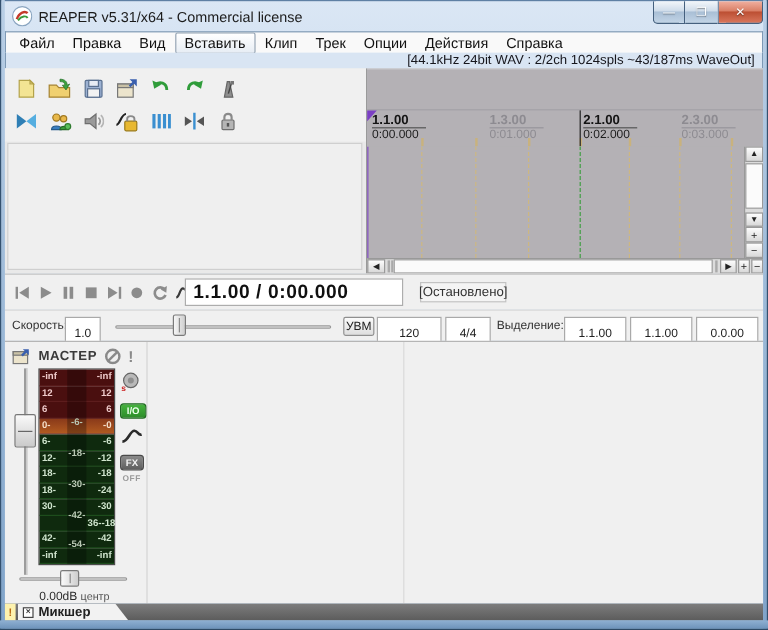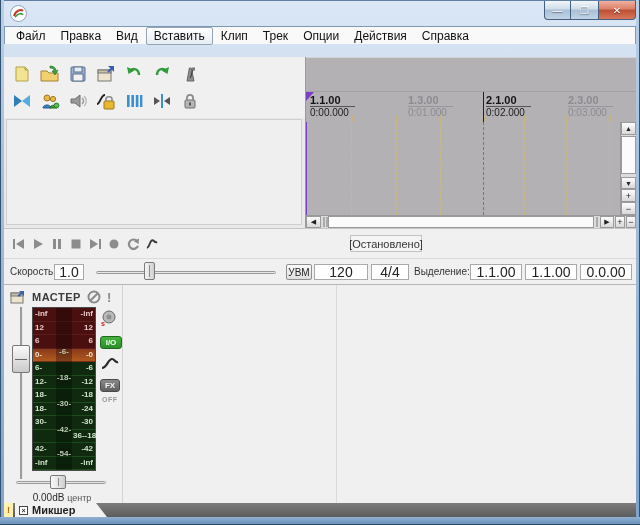--- a/index.html
+++ b/index.html
@@ -69,22 +69,22 @@
   .transport{position:absolute;left:4px;top:228px;width:632px;height:30px;background:#f0f0f0;border-top:1px solid #c6c6c6;}
   .t-btns{position:absolute;left:8px;top:6px;display:flex;gap:5px;}
   .t-btn{width:14px;height:17px;display:flex;align-items:center;justify-content:center;}
   .posbox{position:absolute;left:150px;top:3px;width:182px;height:23px;background:#fff;border:1px solid #adadad;
       font-size:16px;font-weight:bold;color:#101010;display:flex;align-items:center;padding-left:6px;letter-spacing:.5px;}
   .statebox{position:absolute;left:346px;top:6px;width:72px;height:17px;border:1px solid #c2c2c2;background:#f4f4f4;
       font-size:11px;color:#333;display:flex;align-items:center;justify-content:center;}
   
   .speedrow{position:absolute;left:4px;top:258px;width:632px;height:26px;background:#f0f0f0;border-top:1px solid #dadada;}
   .lab{position:absolute;font-size:10px;color:#333;top:7px;}
-  .field{position:absolute;top:5px;height:16px;background:#fff;border:1px solid #a9a9a9;
-      font-size:14px;color:#222;display:flex;align-items:center;justify-content:center;}
+  .field{position:absolute;top:5px;height:28px;background:#fff;border:1px solid #a9a9a9;
+      font-size:10px;color:#222;display:flex;align-items:center;justify-content:center;}
   .slider-track{position:absolute;left:92px;top:12px;width:180px;height:3px;background:#e8e8e8;border:1px solid #9a9a9a;border-radius:2px;}
   .slider-thumb{position:absolute;left:140px;top:3px;width:11px;height:18px;background:linear-gradient(90deg,#f6f6f6,#cfcfcf);
       border:1px solid #7a7a7a;border-radius:2px;}
   .slider-thumb:before{content:"";position:absolute;left:4px;top:2px;bottom:2px;width:1px;background:#8a8a8a;}
   .btn-raised{position:absolute;top:5px;height:16px;background:linear-gradient(180deg,#fbfbfb,#dedede);border:1px solid #8f8f8f;
       font-size:10px;color:#222;display:flex;align-items:center;justify-content:center;border-radius:2px;}
   
   .mixer{position:absolute;left:4px;top:284px;width:632px;height:219px;background:#f0f0f0;border-top:1px solid #b5b5b5;}
   .mx-div{position:absolute;top:0;bottom:0;width:1px;background:#d4d4d4;}
   .m-header{position:absolute;left:6px;top:4px;height:16px;display:flex;align-items:center;gap:6px;}
@@ -130,39 +130,43 @@
 <body>
 
 <div id="win">
 
   <div class="titlebar">
     <svg class="logo" viewBox="0 0 17 17">
       <circle cx="8.5" cy="8.5" r="8" fill="#fff" stroke="#8aa5c0"></circle>
       <path d="M4 11 C6 5,11 4,13 6" fill="none" stroke="#c43a2a" stroke-width="2"></path>
       <path d="M5 12 C8 8,12 8,13 10" fill="none" stroke="#3a9a3a" stroke-width="1.6"></path>
     </svg>
+    <span class="title-text">REAPER v5.31/x64 - Commercial license</span>
     <div class="caption-group">
       <div class="cap-btn min">—</div>
       <div class="cap-btn max">❐</div>
       <div class="cap-btn close">✕</div>
     </div>
   </div>
 
   <div class="menubar" id="menubar">
       <span class="menu-item">Файл</span>
       <span class="menu-item">Правка</span>
       <span class="menu-item">Вид</span>
       <span class="menu-item active">Вставить</span>
       <span class="menu-item">Клип</span>
       <span class="menu-item">Трек</span>
       <span class="menu-item">Опции</span>
       <span class="menu-item">Действия</span>
       <span class="menu-item">Справка</span>
     </div>
 
+  <div class="statusline">
+    <span>[44.1kHz 24bit WAV : 2/2ch 1024spls ~43/187ms WaveOut]</span>
+  </div>
 
   <div class="left-pane">
     <div class="toolbar">
       <div class="tb-row r1" id="tbrow1">
           <div class="tb-btn">
             <svg width="18" height="18" viewBox="0 0 18 18">
               <path d="M3 2 h9 l3 3 v11 h-12 z" fill="#f3e493" stroke="#b3a24a"></path>
               <path d="M12 2 l3 3 h-3 z" fill="#d8c66a" stroke="#b3a24a"></path>
             </svg>
           </div>
@@ -363,20 +367,21 @@
             <path d="M12 4 A5 5 0 1 0 12.8 9" fill="none" stroke="#8c8c8c" stroke-width="2.4"></path>
             <path d="M14 1 l-0.5 6 -5-3z" fill="#8c8c8c"></path>
           </svg>
         </div>
         <div class="t-btn">
           <svg width="15" height="14" viewBox="0 0 15 14">
             <path d="M2 11 C5 11,5 3,8 3 C10 3,10 6,13 5" fill="none" stroke="#3a3a3a" stroke-width="2"></path>
           </svg>
         </div>
       </div>
+    <div class="posbox">1.1.00 / 0:00.000</div>
     <div class="statebox">[Остановлено]</div>
   </div>
 
   <div class="speedrow">
     <span class="lab" style="left:6px;">Скорость:</span>
     <div class="field" style="left:50px;width:30px;">1.0</div>
     <div class="slider-track"></div>
     <div class="slider-thumb"></div>
     <div class="btn-raised" style="left:282px;width:26px;">УВМ</div>
     <div class="field" style="left:310px;width:54px;">120</div>

